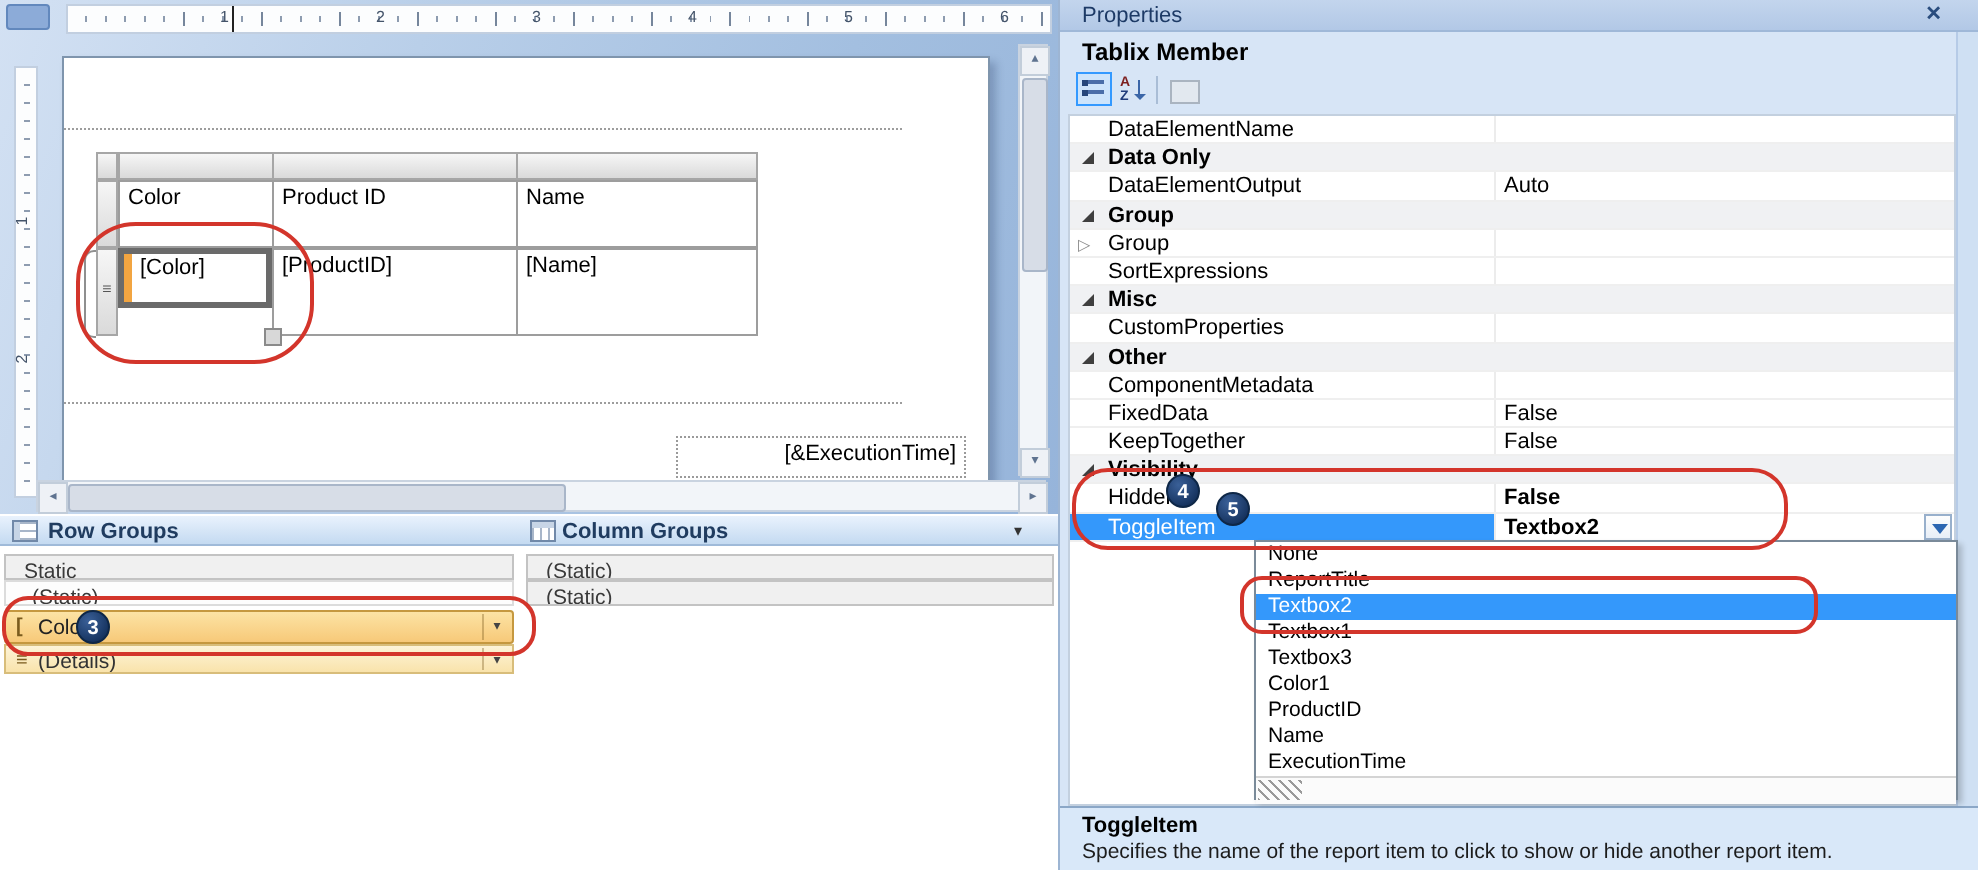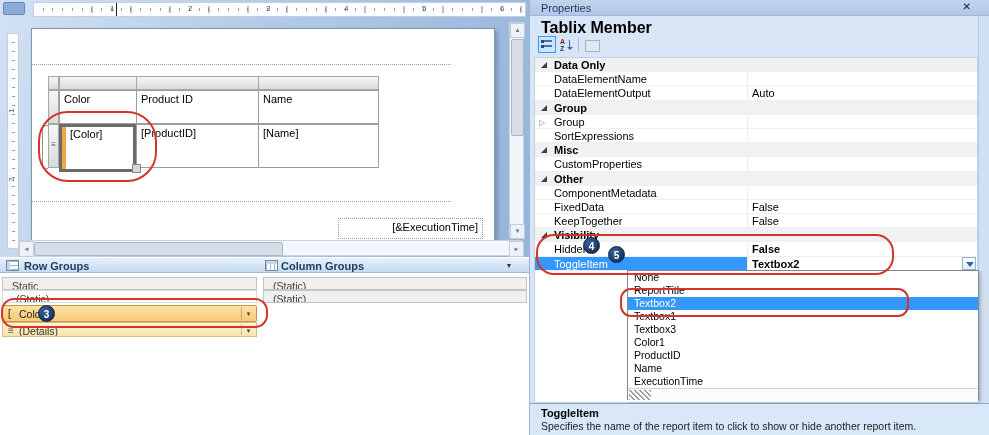--- a/index.html
+++ b/index.html
@@ -27,21 +27,21 @@
         box-shadow:3px 3px 4px rgba(25,45,85,.25);}
   .title-box{left:13px;top:10px;width:406px;height:25px;border:1px dotted #b4b4b4;}
   .title-text{position:absolute;left:5px;top:-1px;font-size:23px;line-height:26px;color:#161616;}
   .sepline{left:0;width:419px;height:0;border-top:1px dotted #9d9d9d;}
   .sep1{top:35px;}
   .sep2{top:172px;}
   .tablix{left:16px;top:47px;width:331px;height:92px;}
   .txc{position:absolute;box-sizing:border-box;border:1px solid #9d9d9d;background:#fff;
        padding:2px 4px;overflow:hidden;white-space:nowrap;}
   .handle{background:linear-gradient(#f6f6f6,#dadada);border:1px solid #a6a6a6;}
-  .cell-sel{position:absolute;box-sizing:border-box;left:11px;top:48px;width:77px;height:48px;
+  .cell-sel{position:absolute;box-sizing:border-box;left:11px;top:48px;width:77px;height:30px;
        border:3px solid #6a6a6a;background:#fff;padding:1px 2px 0 8px;}
   .sel-bar{position:absolute;left:0;top:0;width:4px;height:100%;background:#f2a541;}
   .sel-grip{position:absolute;left:84px;top:88px;width:7px;height:7px;background:#d8d8d8;border:1px solid #8a8a8a;}
   .details-glyph{font-size:8px;color:#555;text-align:center;padding:0;line-height:10px;}
   .bracket{left:10px;top:96px;width:5px;height:42px;border:1px solid #8f8f8f;border-right:none;
        border-radius:5px 0 0 5px;}
   .exec-box{left:306px;top:189px;width:145px;height:21px;border:1px dotted #9a9a9a;box-sizing:border-box;
        text-align:right;padding:2px 4px;}
 
   
@@ -73,21 +73,21 @@
   .grow.static-indent{background:#fdfdfd;border:1px solid #dcdcdc;color:#3a3a3a;}
   .gdrop{position:absolute;right:1px;top:1px;bottom:1px;width:13px;border-left:1px solid rgba(120,90,30,.35);
          font-size:7px;color:#444;text-align:center;line-height:14px;}
 
   
   .props{left:529px;top:0;width:460px;height:435px;background:#d7e5f6;border-left:1px solid #9db5d3;box-sizing:border-box;}
   .ptitle{left:0;top:0;width:460px;height:16px;background:linear-gradient(#c3d5ed,#b2c8e6);
           border-bottom:1px solid #9fb8d8;box-sizing:border-box;}
   .ptitle-label{position:absolute;left:11px;top:2px;color:#1d3a66;font-size:11px;}
   .pclose{position:absolute;right:19px;top:1px;color:#2a4d7e;font-size:10px;font-weight:bold;cursor:pointer;}
-  .objname{left:11px;top:19px;font-weight:bold;font-size:16px;color:#000;}
+  .objname{left:11px;top:19px;font-weight:bold;font-size:12px;color:#000;}
   .ptoolbar{left:8px;top:36px;height:18px;}
   .tbtn{position:absolute;top:0;width:18px;height:17px;box-sizing:border-box;border:1px solid transparent;}
   .tbtn.sel{background:#cde4fb;border:1px solid #3399ff;}
   .cat-ic{position:absolute;left:3px;top:3px;width:10px;height:10px;
      background:repeating-linear-gradient(to bottom,#4a6ea9 0 2px,transparent 2px 5px);}
   .cat-ic::before{content:"";position:absolute;left:-1px;top:0;width:3px;height:10px;
      background:repeating-linear-gradient(to bottom,#26477c 0 3px,transparent 3px 5px);}
   .az-ic{position:absolute;left:2px;top:1px;font-size:7px;line-height:7px;font-weight:bold;color:#7c1f1f;}
   .az-ic .z{color:#1f3c7c;}
   .az-arrow{position:absolute;left:11px;top:3px;width:1px;height:9px;background:#3b66a8;}
@@ -259,27 +259,27 @@
         </div>
         <div class="az-arrow"></div>
       </div>
       <div class="tsep" style="left:40px;"></div>
       <div class="tbtn" style="left:44px;">
         <div class="pages-ic"></div>
       </div>
     </div>
 
     <div class="abs pgrid" id="pgrid">
+        <div class="prow">
+          <div class="pname">DataElementName</div>
+          <div class="pval"></div>
+        </div>
         <div class="prow cat">
           <div class="cat-glyph"></div>
           <div class="pname">Data Only</div>
-        </div>
-        <div class="prow">
-          <div class="pname">DataElementName</div>
-          <div class="pval"></div>
         </div>
         <div class="prow">
           <div class="pname">DataElementOutput</div>
           <div class="pval">Auto</div>
         </div>
         <div class="prow cat">
           <div class="cat-glyph"></div>
           <div class="pname">Group</div>
         </div>
         <div class="prow">

